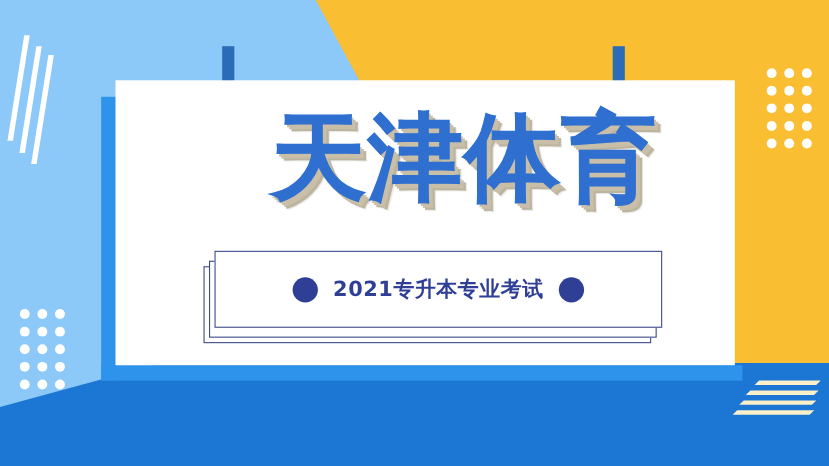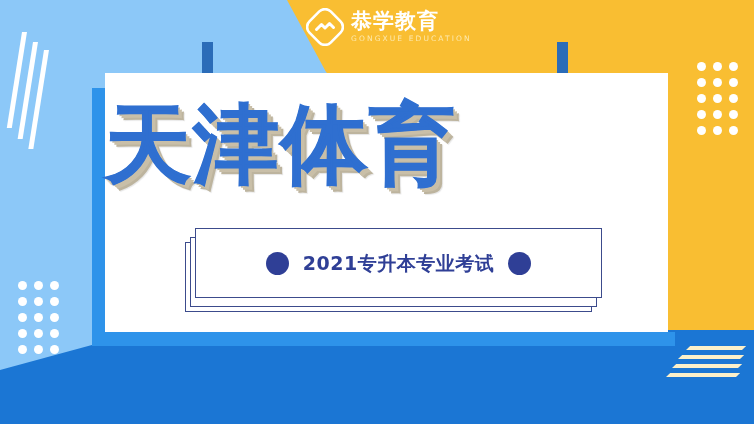--- a/index.html
+++ b/index.html
@@ -158,20 +158,21 @@
     width: 563px; height: 259px;
     background: #ffffff;
     z-index: 5;
   }
 
   
   .title-wrap {
     position: absolute;
     left: 0; top: 28px;
     width: 635px;
+    text-align: center;
     z-index: 6;
   }
   .title {
     display: inline-block;
     font-family: "DejaVu Sans", "Liberation Sans", sans-serif;
     font-size: 86px;
     font-weight: bold;
     line-height: 1;
     color: #2F6FD0;
     letter-spacing: 2px;
@@ -276,32 +277,20 @@
       <span></span>
       <span></span>
     <span></span>
       <span></span>
       <span></span>
     <span></span>
       <span></span>
       <span></span>
   </div>
 
-  <div class="logo">
-    <div class="logo-mark">
-      <svg width="38" height="38" viewBox="0 0 38 38" aria-hidden="true">
-        <rect x="4" y="4" width="30" height="30" rx="8" ry="8" transform="rotate(45 19 19)" fill="none" stroke="#ffffff" stroke-width="2.6"></rect>
-        <path d="M10.5 21.5 L15.5 16.5 L19 20 L23.5 15.5 L27.5 19.5" fill="none" stroke="#ffffff" stroke-width="3" stroke-linecap="round" stroke-linejoin="round"></path>
-      </svg>
-    </div>
-    <div class="logo-text">
-      <span class="logo-cn">恭学教育</span>
-      <span class="logo-en">GONGXUE EDUCATION</span>
-    </div>
-  </div>
 
   <div class="tab tab-left"></div>
   <div class="tab tab-right"></div>
 
   <div class="card-shadow-left"></div>
   <div class="card-shadow-bottom"></div>
 
   <div class="card">
 
     <div class="title-wrap">

